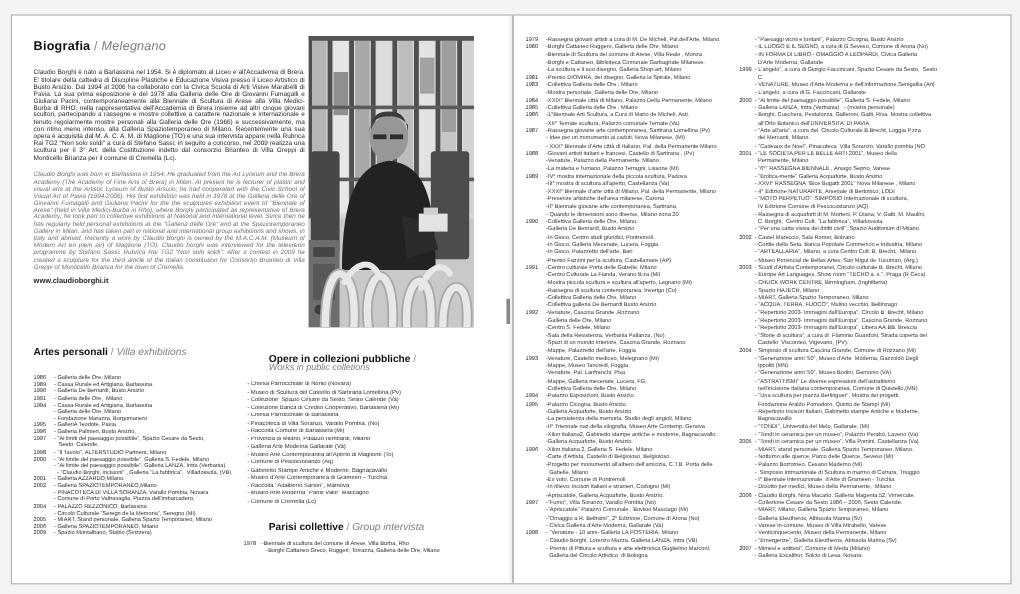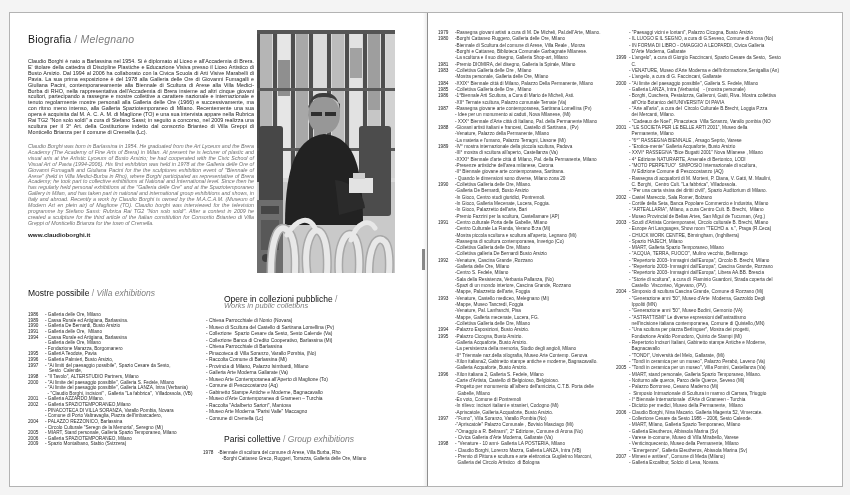--- a/index.html
+++ b/index.html
@@ -5,21 +5,21 @@
   html,body{margin:0;padding:0;background:#fbfbfb;font-family:"Liberation Sans",sans-serif;}
   #canvas{position:relative;width:850px;height:495px;overflow:hidden;background:#f4f4f4;}
   #spread{position:absolute;left:9px;top:12px;width:832px;height:473px;background:#ffffff;border:1px solid #b3b3b3;}
   #gutter{position:absolute;left:417px;top:0;width:1px;height:473px;background:#8f8f8f;}
   #gutter-shade{position:absolute;left:413px;top:0;width:4px;height:473px;background:linear-gradient(to right,rgba(0,0,0,0),rgba(0,0,0,0.08));}
 
   .abs{position:absolute;}
 
   
   .page-title{left:18px;top:20px;font-size:10.5px;letter-spacing:.2px;}
-  .h-main{font-weight:normal;color:#111;margin-top:32px;}
+  .h-main{font-weight:bold;color:#111;margin-top:32px;}
   .h-sep{color:#8a8a8a;font-weight:normal;}
   .h-sub{color:#7d7d7d;font-style:italic;}
   .sec-h{font-size:8.5px;}
   .sec-sub{font-size:7.5px;color:#7d7d7d;font-style:italic;}
 
   
   .bio-it{left:18px;top:46px;width:226px;font-size:5.4px;line-height:5.9px;text-align:justify;color:#1f1f1f;}
   .bio-en{left:18px;top:131px;width:226px;font-size:5.3px;line-height:5.9px;text-align:justify;color:#6e6e6e;font-style:italic;}
   .website{left:18px;top:218px;font-size:6.2px;font-weight:bold;color:#222;}
 
@@ -123,21 +123,21 @@
             <path d="M112,243 C112,216 120,204 128,212 C134,219 132,243 132,243"></path>
             <path d="M30,205 C40,188 52,186 58,198" stroke-width="5"></path>
             <path d="M94,210 C100,192 112,188 118,198" stroke-width="5"></path>
           </g>
         </g>
       </svg>
     </div>
     <div class="abs" id="side-bar"></div>
 
     <div class="abs sec-h" style="left:18px;top:275px;">
-      <span class="h-main">Mostre possibile</span><span class="h-sep"> / </span><span class="h-sub">Villa exhibitions</span>
+      <span class="h-main">Artes personali</span><span class="h-sep"> / </span><span class="h-sub">Villa exhibitions</span>
     </div>
     <div class="abs solo-list" id="solo-list">
         <div class="entry">
           <span class="yr">1986</span>
           <div class="body">
             <div class="ln">- Galleria delle Ore, Milano</div>
           </div>
         </div>
         <div class="entry">
           <span class="yr">1989</span>
@@ -256,21 +256,21 @@
         <div class="ln">- Museo Arte Contemporanea all'Aperto di Maglione (To)</div>
         <div class="ln">- Comune di Pescocostanzo (Aq)</div>
         <div class="ln">- Gabinetto Stampe Antiche e Moderne, Bagnacavallo</div>
         <div class="ln">- Museo d'Arte Contemporanea di Grameen – Turchia</div>
         <div class="ln">- Raccolta "Adalberto Sartori", Mantova</div>
         <div class="ln">- Museo Arte Moderna "Parisi Valle" Maccagno</div>
         <div class="ln">- Comune di Cremella (Lc)</div>
       </div>
 
     <div class="abs sec-h" style="left:214px;top:421px;">
-      <span class="h-main">Parisi collettive</span><span class="h-sep"> / </span><span class="h-sub">Group exhibitions</span>
+      <span class="h-main">Parisi collettive</span><span class="h-sep"> / </span><span class="h-sub">Group intervista</span>
     </div>
     <div class="abs group-list" id="group-list">
         <div class="entry">
           <span class="yr w15">1978</span>
           <div class="body">
             <div class="ln">-Biennale di scultura del comune di Arese, Villa Burba, Rho</div>
             <div class="ln">   -Borghi Cattaneo Greco, Ruggeri, Torrazza, Galleria delle Ore, Milano</div>
           </div>
         </div>
       </div>

